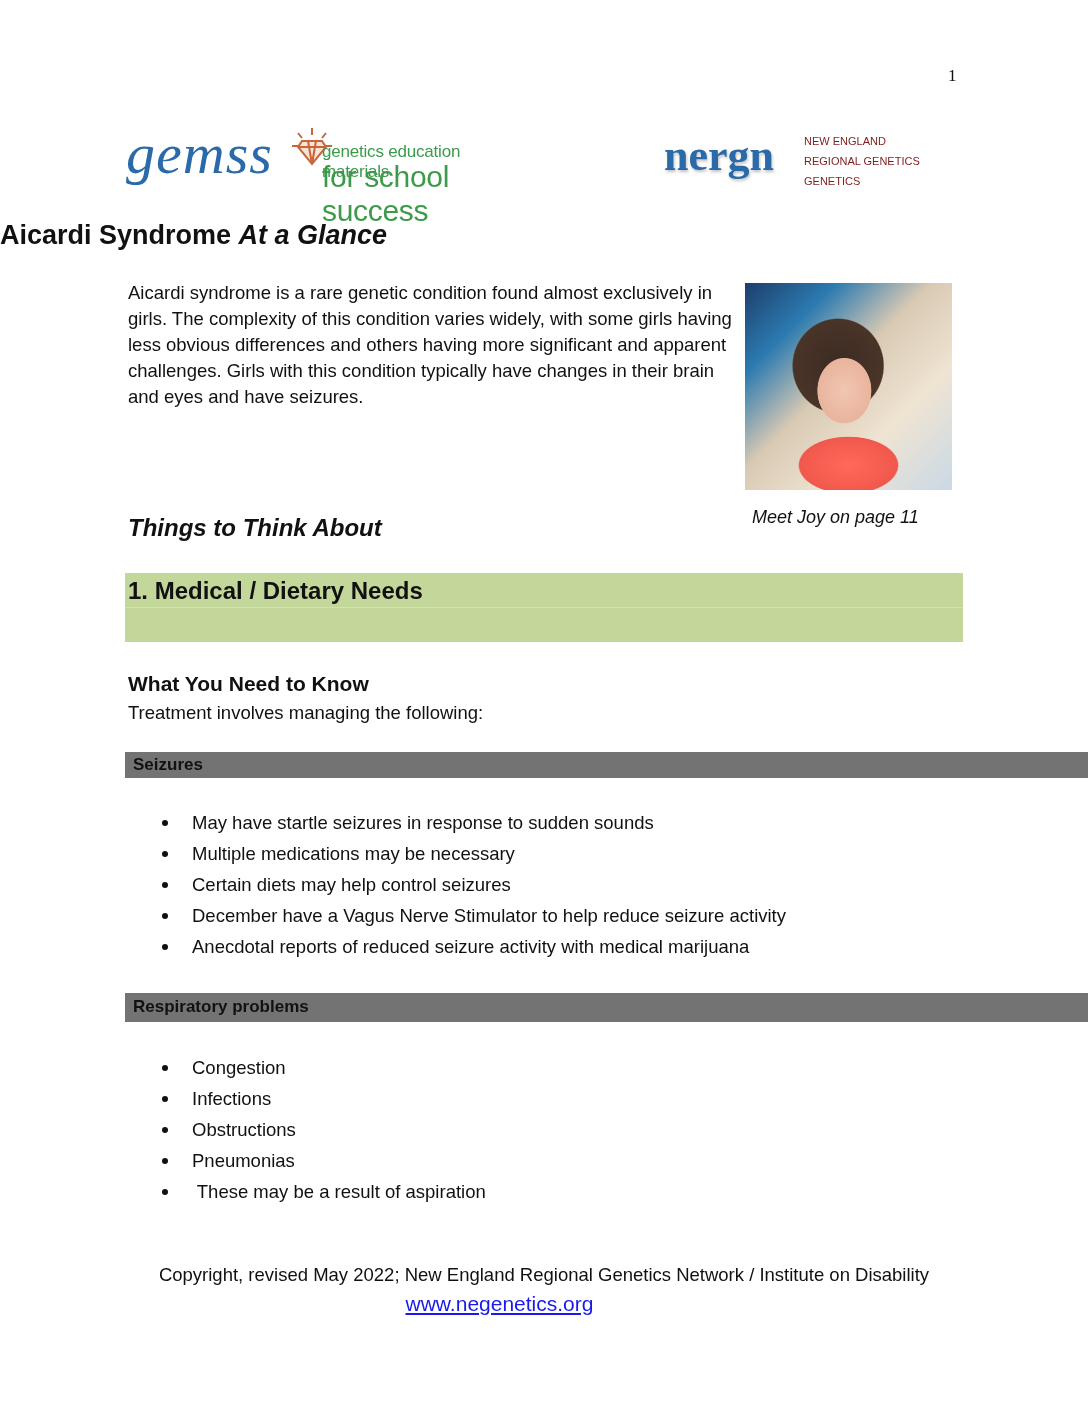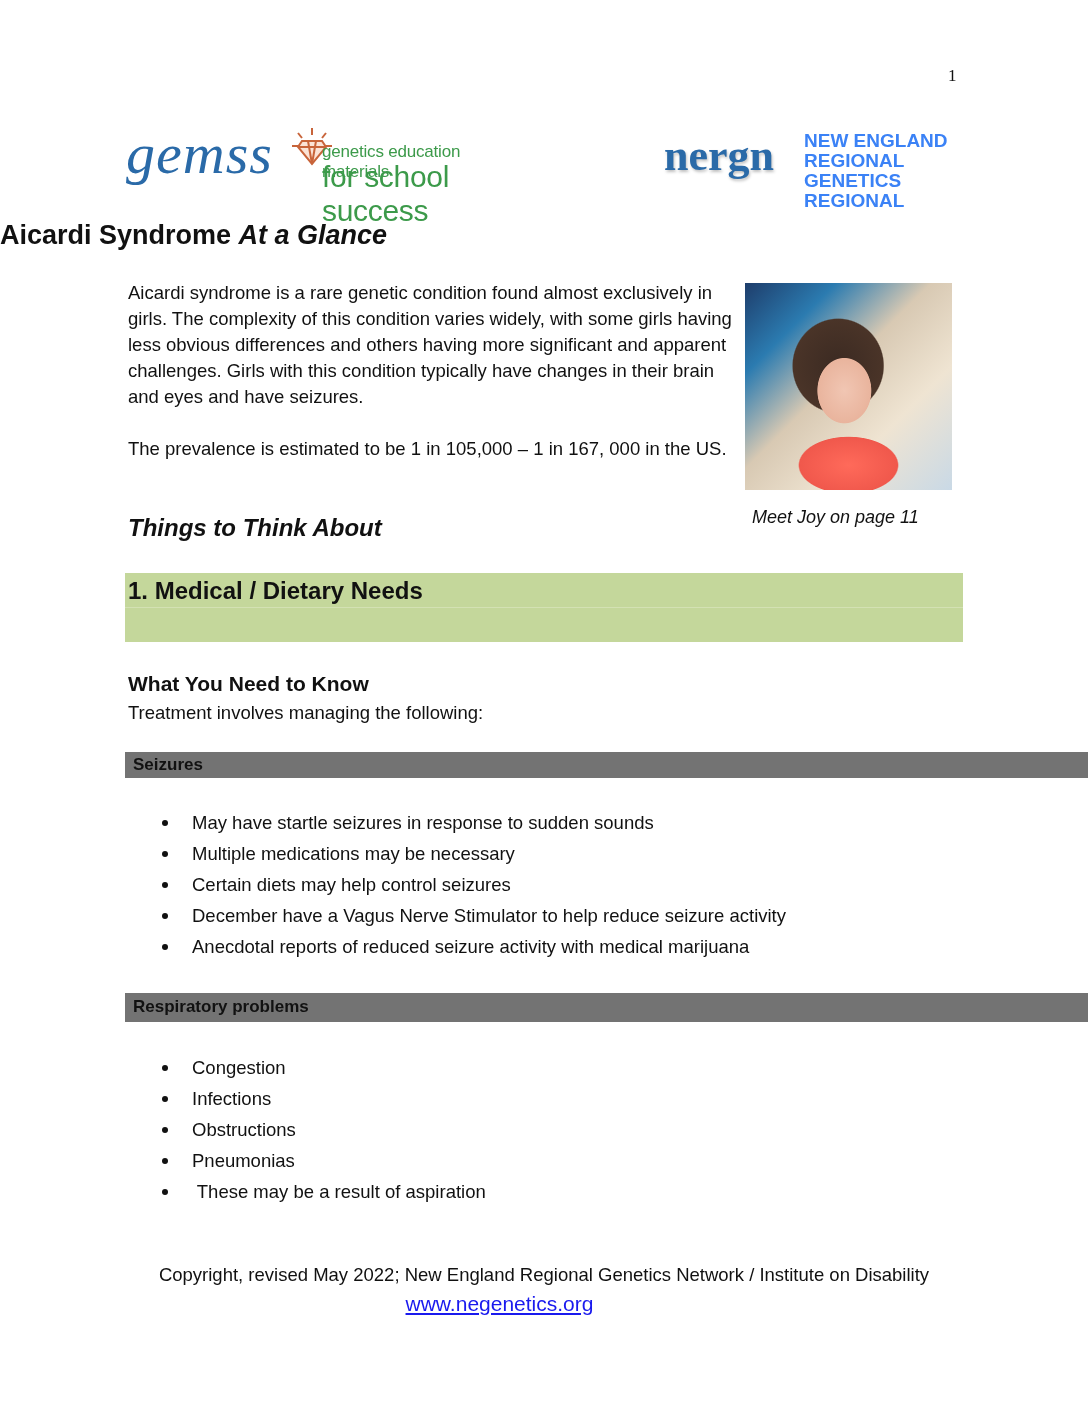--- a/index.html
+++ b/index.html
@@ -39,21 +39,21 @@
     
     .nergn-logo { left: 664px; top: 128px; width: 300px; height: 66px; }
     .nergn-word {
       position: absolute; left: 0; top: 2px;
       font-family: "Liberation Serif", serif; font-weight: bold;
       font-size: 44px; color: #2a6aa8; letter-spacing: 0px;
       text-shadow: 1px 2px 3px rgba(0,0,0,0.25);
     }
     .nergn-text {
       position: absolute; left: 140px; top: 3px;
-      font-size: 19px; line-height: 20px; color: #3b82f6; font-weight: bold;
+      font-size: 11px; line-height: 20px; color: #7f1d1d;
     }
 
     .title {
       left: 0; width: 1088px; top: 220px; text-align: left;
       font-size: 27px; font-weight: bold;
     }
     .title i { font-style: italic; }
 
     .intro {
       left: 128px; top: 280px; width: 610px;
@@ -156,29 +156,28 @@
   </svg>
   <span class="gemss-line1">genetics education materials</span>
   <span class="gemss-line2">for school success</span>
 </div>
 
 <div class="abs nergn-logo">
   <span class="nergn-word">nergn</span>
   <div class="nergn-text">
     <div>NEW ENGLAND</div>
     <div>REGIONAL GENETICS</div>
-    <div>REGIONAL</div>
+    <div>GENETICS</div>
   </div>
 </div>
 
 <h1 class="abs title"><span>Aicardi Syndrome </span><i>At a Glance</i></h1>
 
 <div class="abs intro">
   <p>Aicardi syndrome is a rare genetic condition found almost exclusively in girls. The complexity of this condition varies widely, with some girls having less obvious differences and others having more significant and apparent challenges. Girls with this condition typically have changes in their brain and eyes and have seizures.</p>
-  <p>The prevalence is estimated to be 1 in 105,000 – 1 in 167, 000 in the US.</p>
 </div>
 
 <div class="abs photo"></div>
 <div class="abs photo-caption">Meet Joy on page 11</div>
 
 <h2 class="abs things-heading">Things to Think About</h2>
 
 <div class="abs section-bar">
   <div class="section-bar-divider"></div>
   <span class="section-title">1. Medical / Dietary Needs</span>

